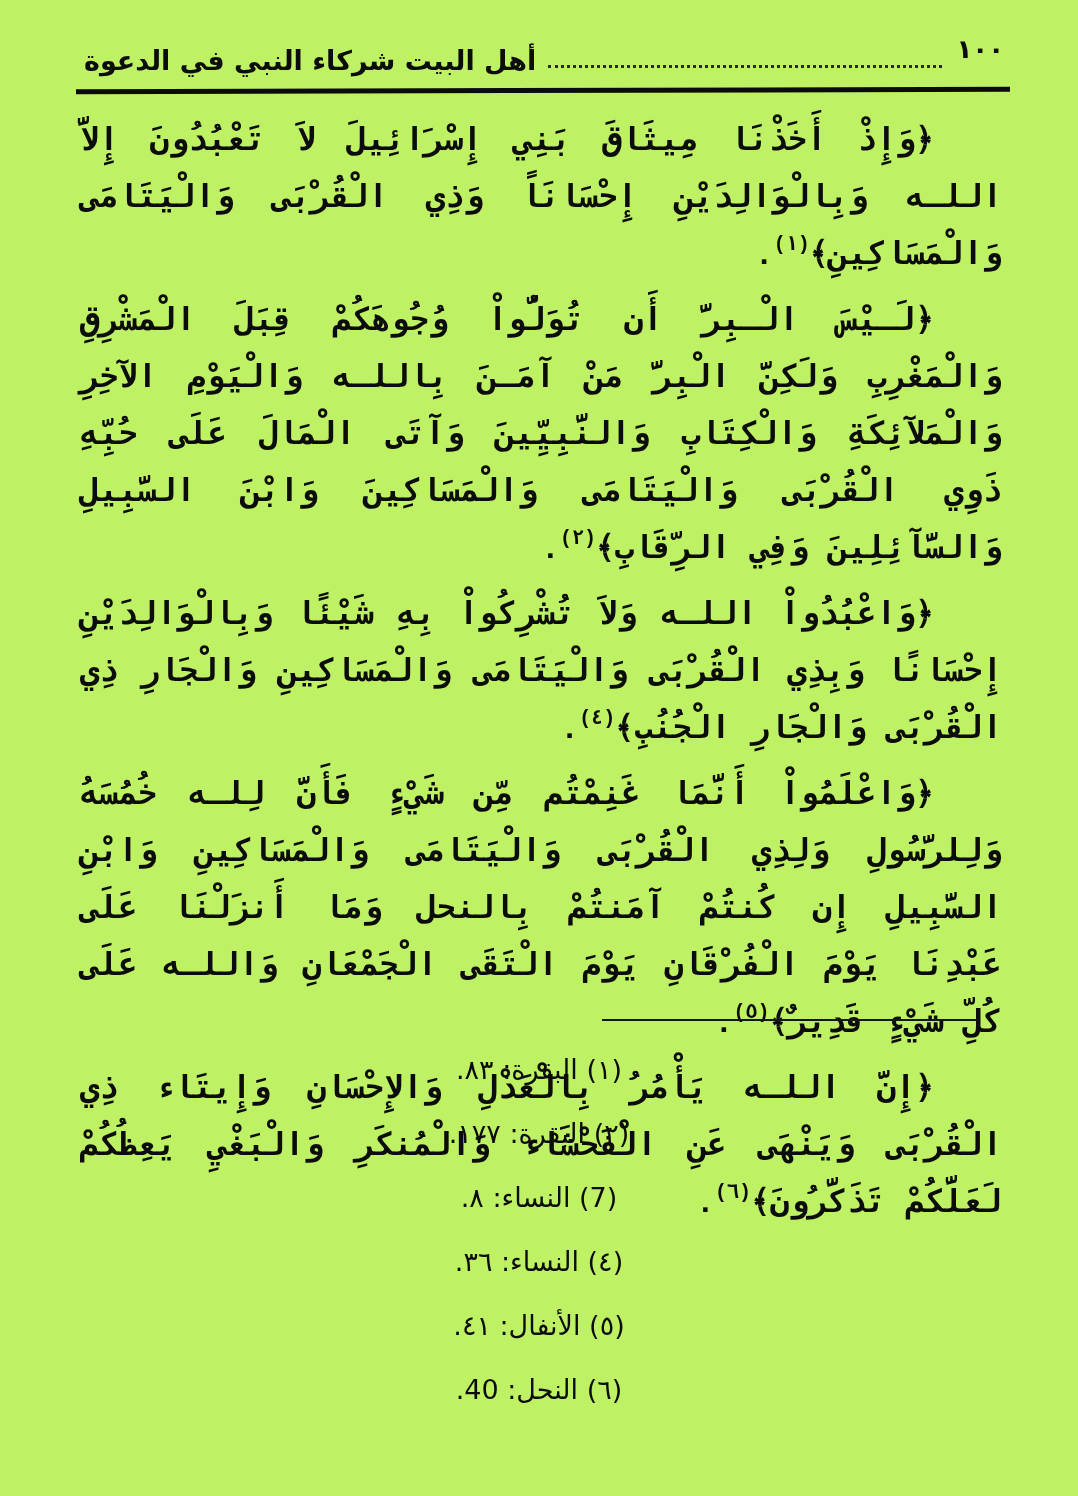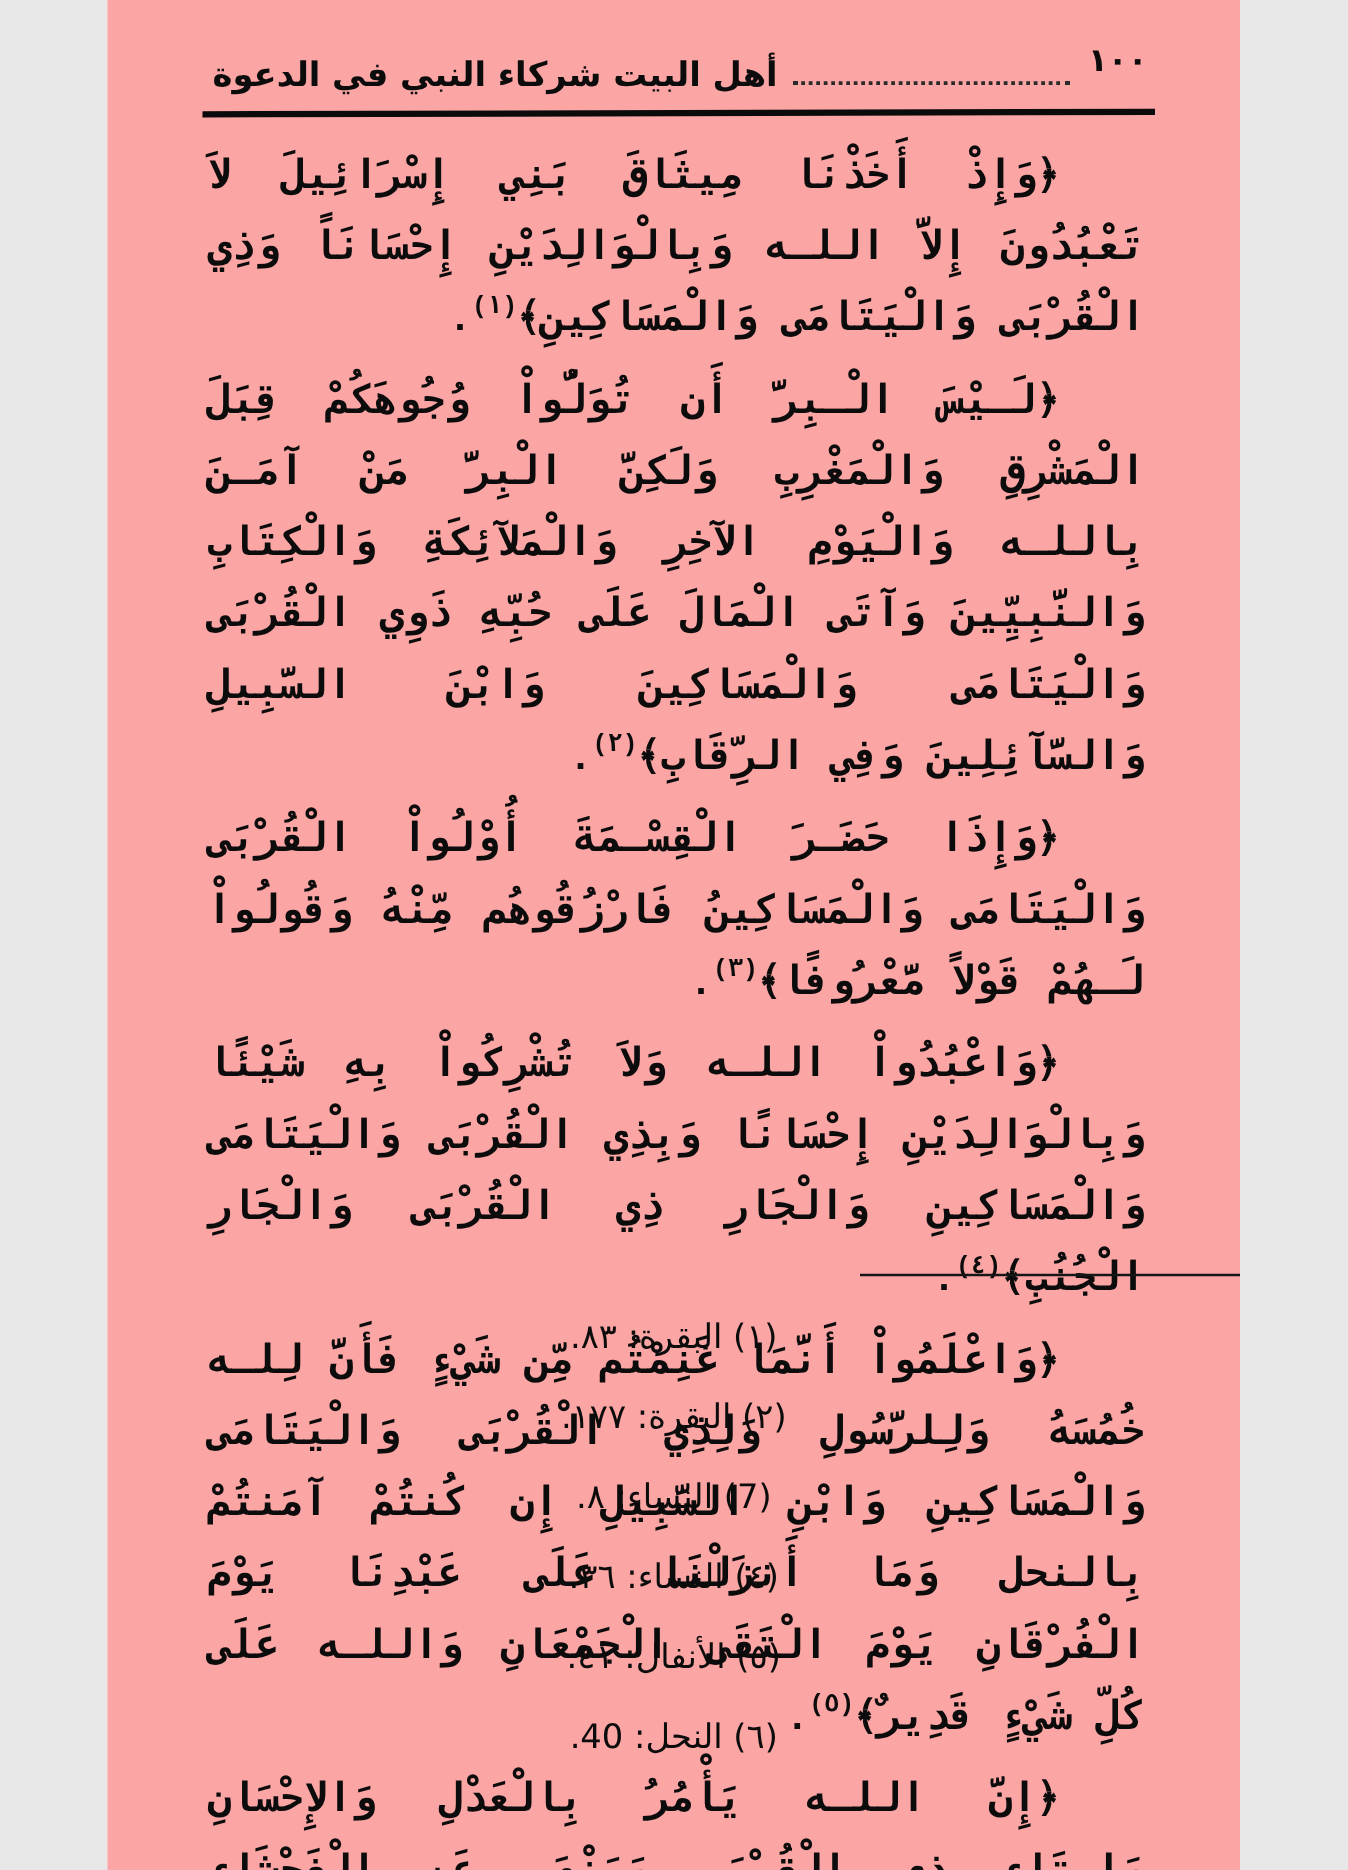--- a/index.html
+++ b/index.html
@@ -2,23 +2,23 @@
 <html lang="ar"><head>
 <meta charset="utf-8">
 <style>
   html, body {
     margin: 0;
     padding: 0;
     background: #e8e8e8;
   }
   .page {
     position: relative;
-    width: 906px;
+    width: 1078px;
     height: 1496px;
-    background: #fca5a5;
+    background: #bef264;
     color: #0c0c0c;
     font-family: "DejaVu Sans", sans-serif;
     overflow: hidden;
     margin: 0 auto;
   }
 
   
   .hdr {
     position: absolute;
     top: 34px;
@@ -123,21 +123,20 @@
     <span class="hdr-num">١٠٠</span>
   </div>
   <div class="hdr-rule"></div>
 
   <div class="verses">
 
     <p class="verse"><span>﴿وَإِذْ أَخَذْنَا مِيثَاقَ بَنِي إِسْرَائِيلَ لاَ تَعْبُدُونَ إِلاَّ اللـه وَبِالْوَالِدَيْنِ إِحْسَانَاً وَذِي الْقُرْبَى وَالْيَتَامَى وَالْمَسَاكِينِ﴾</span><sup class="ref">(١)</sup><span>.</span></p>
 
     <p class="verse"><span>﴿لَـيْسَ الْـبِرَّ أَن تُوَلُّواْ وُجُوهَكُمْ قِبَلَ الْمَشْرِقِ وَالْمَغْرِبِ وَلَكِنَّ الْبِرَّ مَنْ آمَـنَ بِاللـه وَالْيَوْمِ الآخِرِ وَالْمَلآئِكَةِ وَالْكِتَابِ وَالنَّبِيِّينَ وَآتَى الْمَالَ عَلَى حُبِّهِ ذَوِي الْقُرْبَى وَالْيَتَامَى وَالْمَسَاكِينَ وَابْنَ السَّبِيلِ وَالسَّآئِلِينَ وَفِي الرِّقَابِ﴾</span><sup class="ref">(٢)</sup><span>.</span></p>
 
-    <p class="verse"><span>﴿وَإِذَا حَضَـرَ الْقِسْـمَةَ أُوْلُواْ الْقُرْبَى وَالْيَتَامَى وَالْمَسَاكِينُ فَارْزُقُوهُم مِّنْهُ وَقُولُواْ لَـهُمْ قَوْلاً مَّعْرُوفًا﴾</span><sup class="ref">(٣)</sup><span>.</span></p>
 
     <p class="verse"><span>﴿وَاعْبُدُواْ اللـه وَلاَ تُشْرِكُواْ بِهِ شَيْئًا وَبِالْوَالِدَيْنِ إِحْسَانًا وَبِذِي الْقُرْبَى وَالْيَتَامَى وَالْمَسَاكِينِ وَالْجَارِ ذِي الْقُرْبَى وَالْجَارِ الْجُنُبِ﴾</span><sup class="ref">(٤)</sup><span>.</span></p>
 
     <p class="verse"><span>﴿وَاعْلَمُواْ أَنَّمَا غَنِمْتُم مِّن شَيْءٍ فَأَنَّ لِلـه خُمُسَهُ وَلِلرَّسُولِ وَلِذِي الْقُرْبَى وَالْيَتَامَى وَالْمَسَاكِينِ وَابْنِ السَّبِيلِ إِن كُنتُمْ آمَنتُمْ بِالنحل وَمَا أَنزَلْنَا عَلَى عَبْدِنَا يَوْمَ الْفُرْقَانِ يَوْمَ الْتَقَى الْجَمْعَانِ وَاللـه عَلَى كُلِّ شَيْءٍ قَدِيرٌ﴾</span><sup class="ref">(٥)</sup><span>.</span></p>
 
     <p class="verse"><span>﴿إِنَّ اللـه يَأْمُرُ بِالْعَدْلِ وَالإِحْسَانِ وَإِيتَاء ذِي الْقُرْبَى وَيَنْهَى عَنِ الْفَحْشَاء وَالْمُنكَرِ وَالْبَغْيِ يَعِظُكُمْ لَعَلَّكُمْ تَذَكَّرُونَ﴾</span><sup class="ref">(٦)</sup><span>.</span></p>
 
   </div>
 
   <div class="fn-rule"></div>

